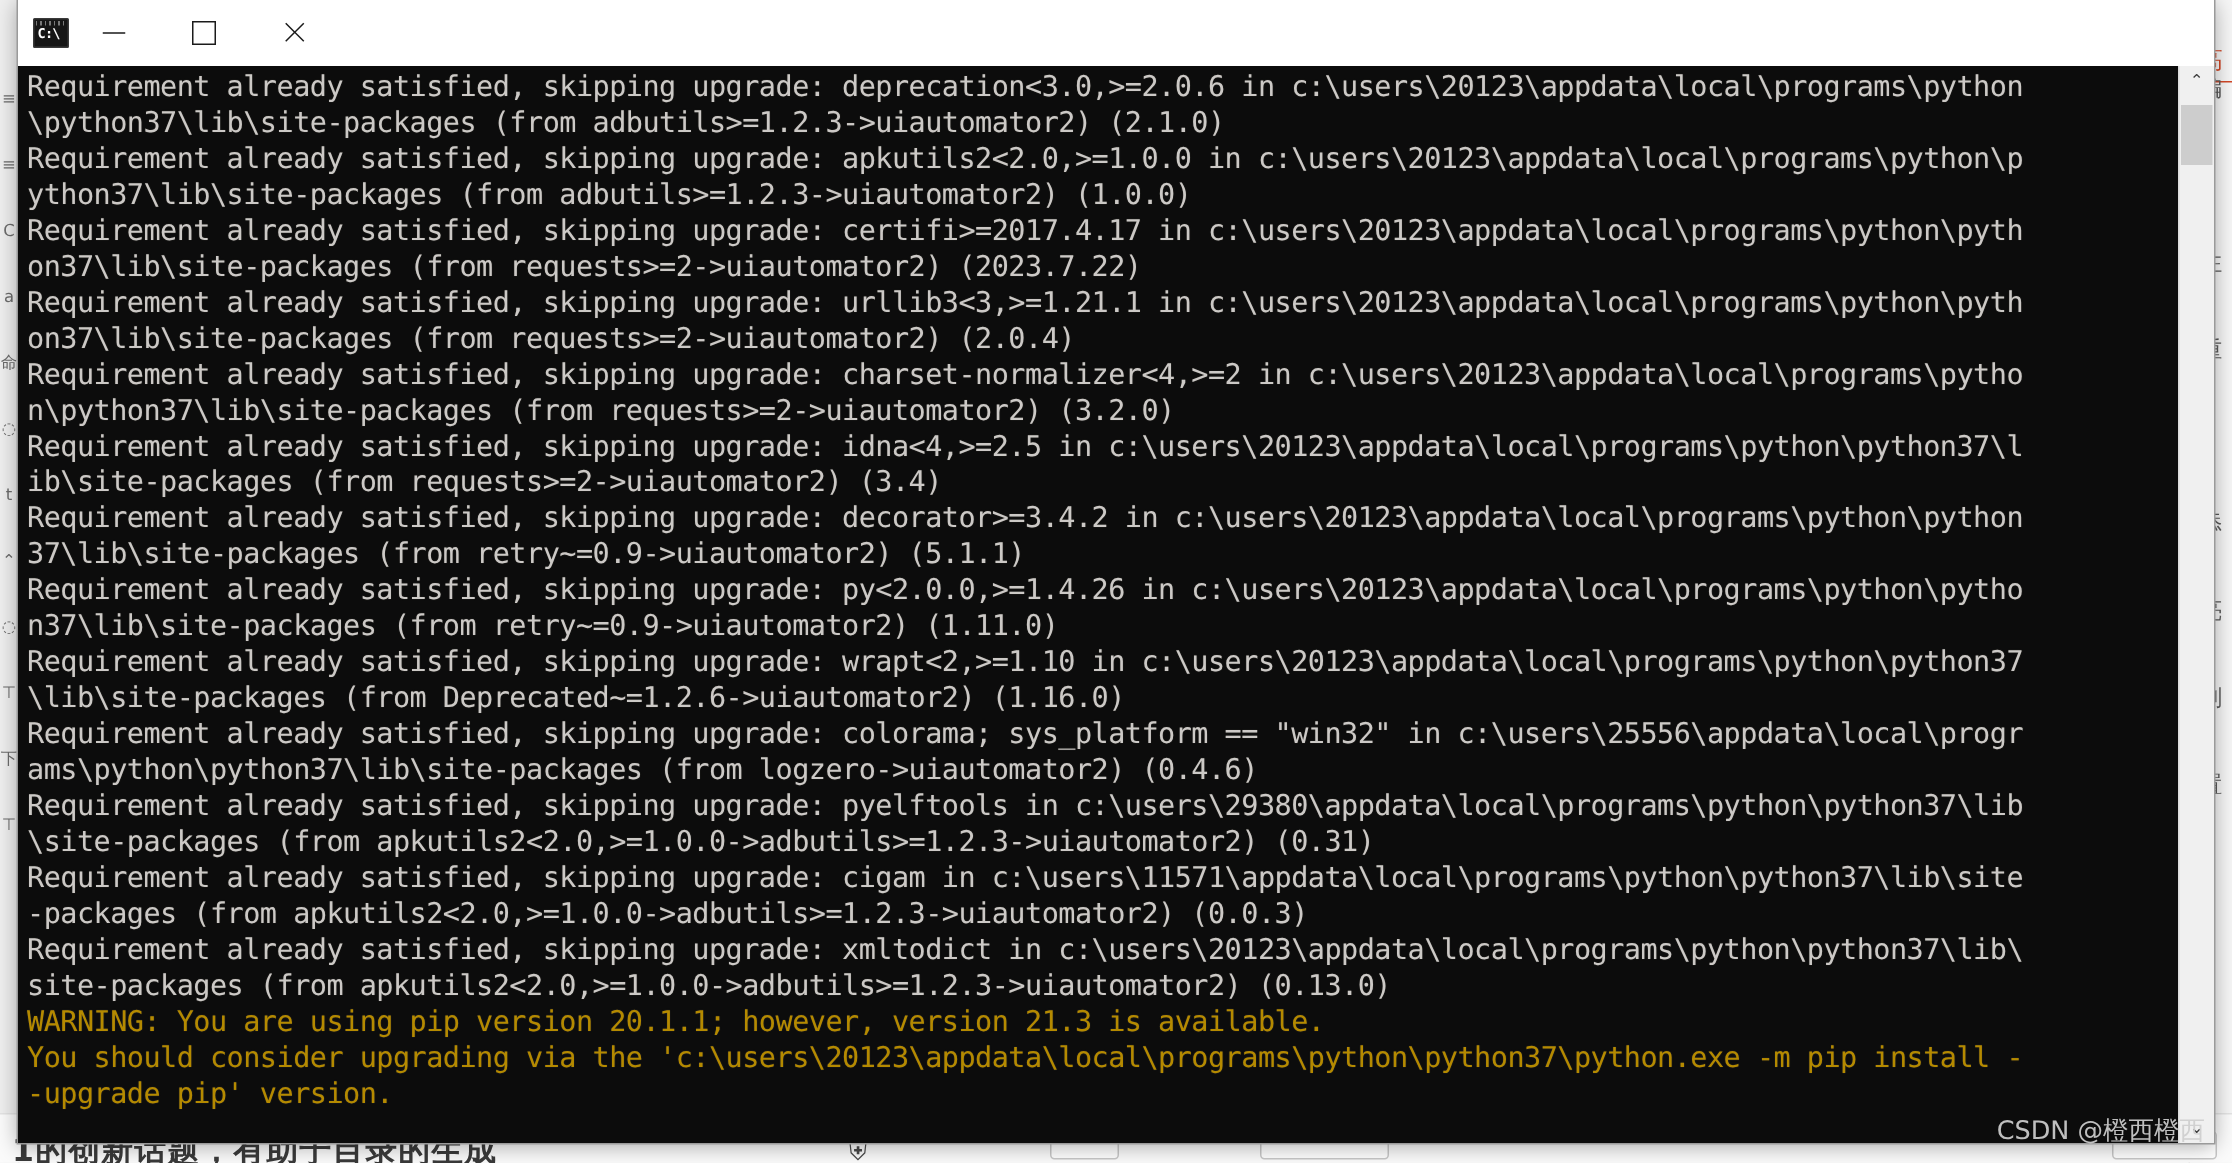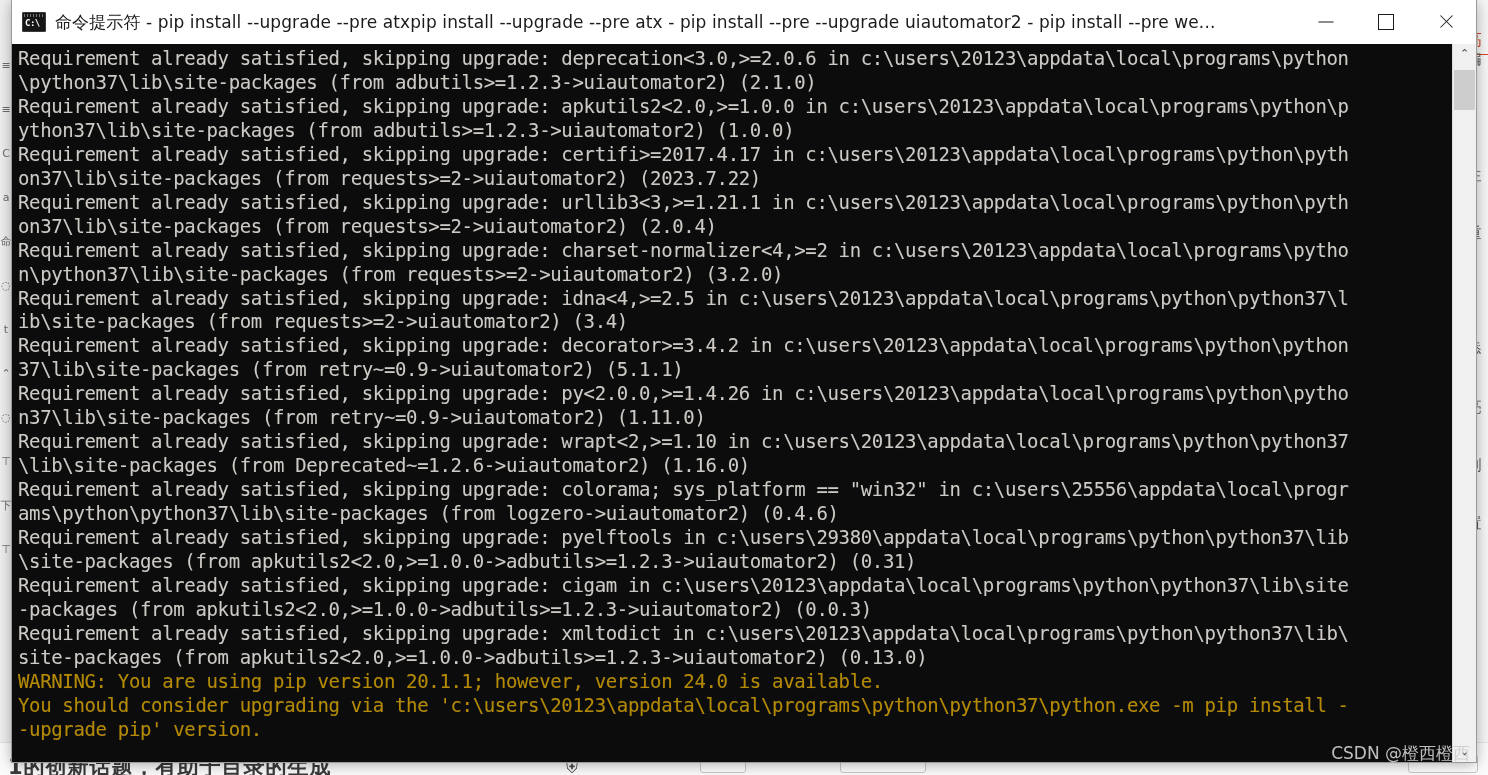--- a/index.html
+++ b/index.html
@@ -312,21 +312,20 @@
     <div class="bg-bottom-chip" style="left:1408px;width:68px;"></div>
   </div>
 </div>
 
 <div id="cmd-window">
 
   <div id="title-bar">
     <div id="cmd-icon">
       <span id="cmd-icon-text">C:\</span>
     </div>
-    <div id="title-text">命令提示符 - pip  install --upgrade --pre atxpip install --upgrade --pre atx - pip  install --pre --upgrade uiautomator2 - pip  install --pre we...</div>
 
     <button class="win-btn">
       <span class="gl gl-min"></span>
     </button>
     <button class="win-btn">
       <span class="gl gl-max"></span>
     </button>
     <button class="win-btn">
       <span class="gl gl-close"></span>
     </button>
@@ -348,25 +347,25 @@
 <span>Requirement already satisfied, skipping upgrade: decorator&gt;=3.4.2 in c:\users\20123\appdata\local\programs\python\python</span>
 <span>37\lib\site-packages (from retry~=0.9-&gt;uiautomator2) (5.1.1)</span>
 <span>Requirement already satisfied, skipping upgrade: py&lt;2.0.0,&gt;=1.4.26 in c:\users\20123\appdata\local\programs\python\pytho</span>
 <span>n37\lib\site-packages (from retry~=0.9-&gt;uiautomator2) (1.11.0)</span>
 <span>Requirement already satisfied, skipping upgrade: wrapt&lt;2,&gt;=1.10 in c:\users\20123\appdata\local\programs\python\python37</span>
 <span>\lib\site-packages (from Deprecated~=1.2.6-&gt;uiautomator2) (1.16.0)</span>
 <span>Requirement already satisfied, skipping upgrade: colorama; sys_platform == "win32" in c:\users\25556\appdata\local\progr</span>
 <span>ams\python\python37\lib\site-packages (from logzero-&gt;uiautomator2) (0.4.6)</span>
 <span>Requirement already satisfied, skipping upgrade: pyelftools in c:\users\29380\appdata\local\programs\python\python37\lib</span>
 <span>\site-packages (from apkutils2&lt;2.0,&gt;=1.0.0-&gt;adbutils&gt;=1.2.3-&gt;uiautomator2) (0.31)</span>
-<span>Requirement already satisfied, skipping upgrade: cigam in c:\users\20123\appdata\local\programs\python\python37\lib\site</span>
+<span>Requirement already satisfied, skipping upgrade: cigam in c:\users\11571\appdata\local\programs\python\python37\lib\site</span>
 <span>-packages (from apkutils2&lt;2.0,&gt;=1.0.0-&gt;adbutils&gt;=1.2.3-&gt;uiautomator2) (0.0.3)</span>
 <span>Requirement already satisfied, skipping upgrade: xmltodict in c:\users\20123\appdata\local\programs\python\python37\lib\</span>
 <span>site-packages (from apkutils2&lt;2.0,&gt;=1.0.0-&gt;adbutils&gt;=1.2.3-&gt;uiautomator2) (0.13.0)</span>
-<span class="warn">WARNING: You are using pip version 20.1.1; however, version 24.0 is available.</span>
+<span class="warn">WARNING: You are using pip version 20.1.1; however, version 21.3 is available.</span>
 <span class="warn">You should consider upgrading via the 'c:\users\20123\appdata\local\programs\python\python37\python.exe -m pip install -</span>
 <span class="warn">-upgrade pip' version.</span></div>
   </div>
 
   <div id="console-scrollbar">
     <div id="sb-up">⌃</div>
     <div id="sb-thumb"></div>
     <div id="sb-down">⌄</div>
   </div>
 </div>

